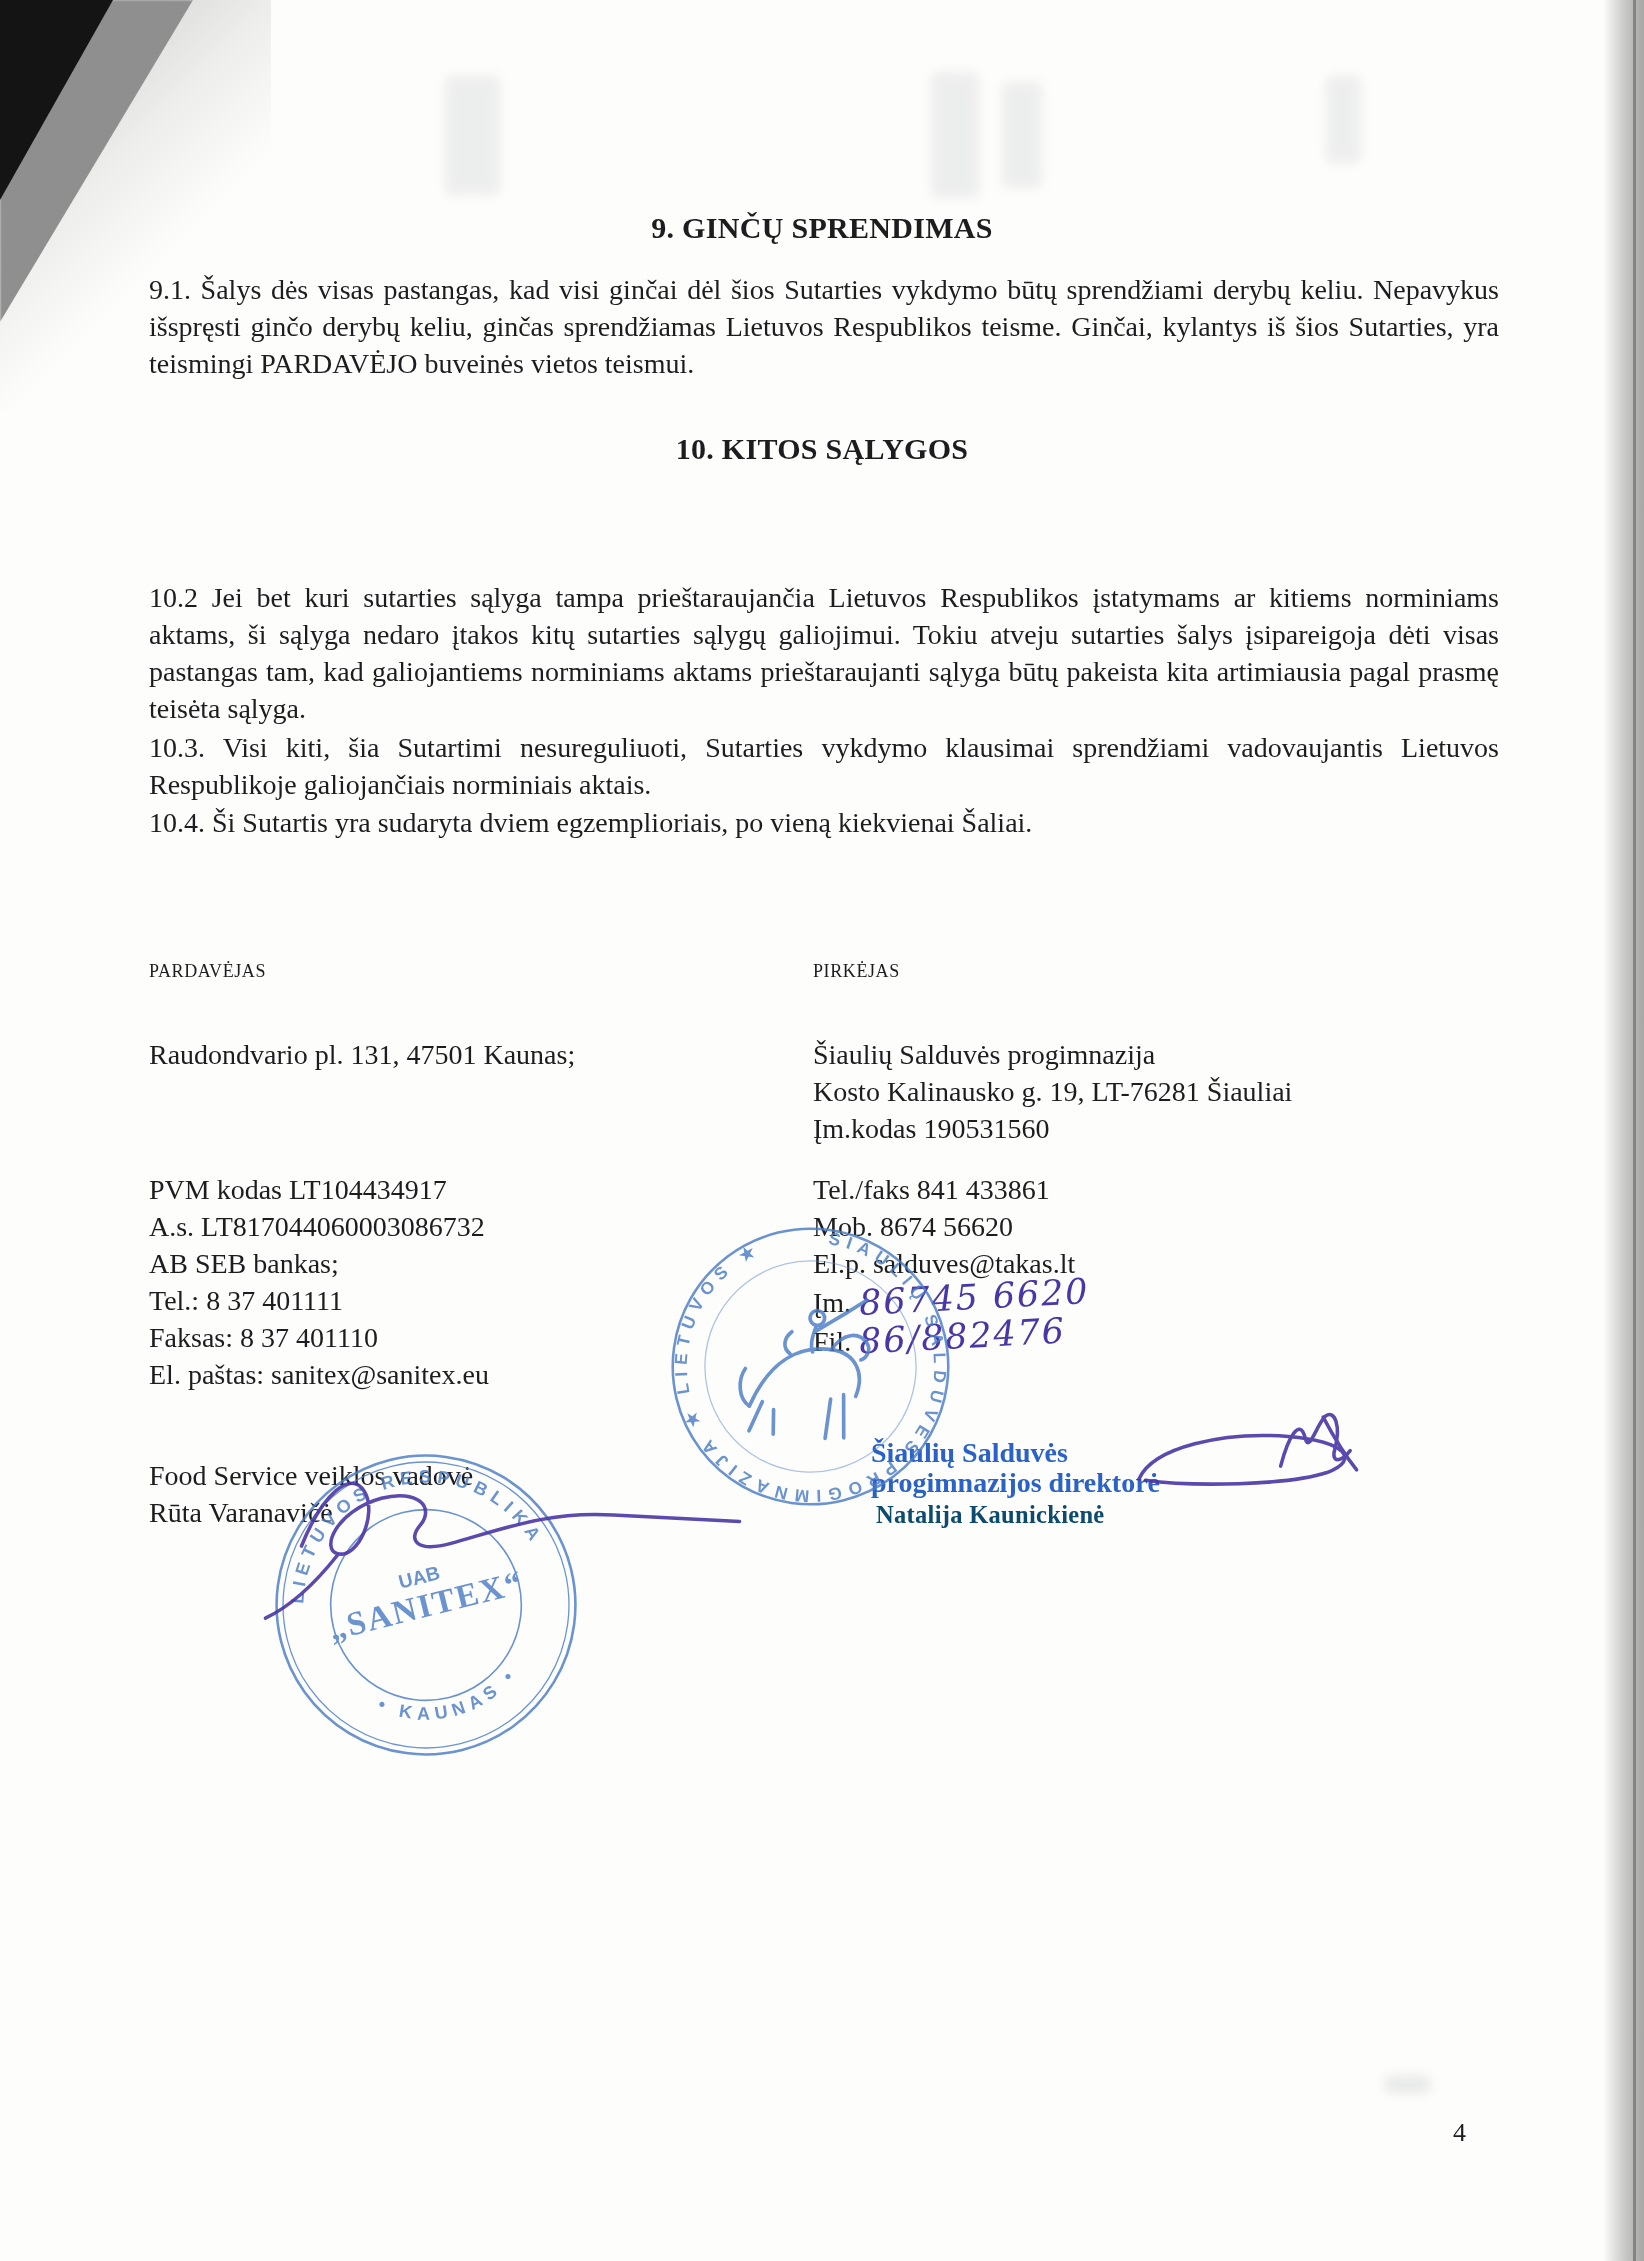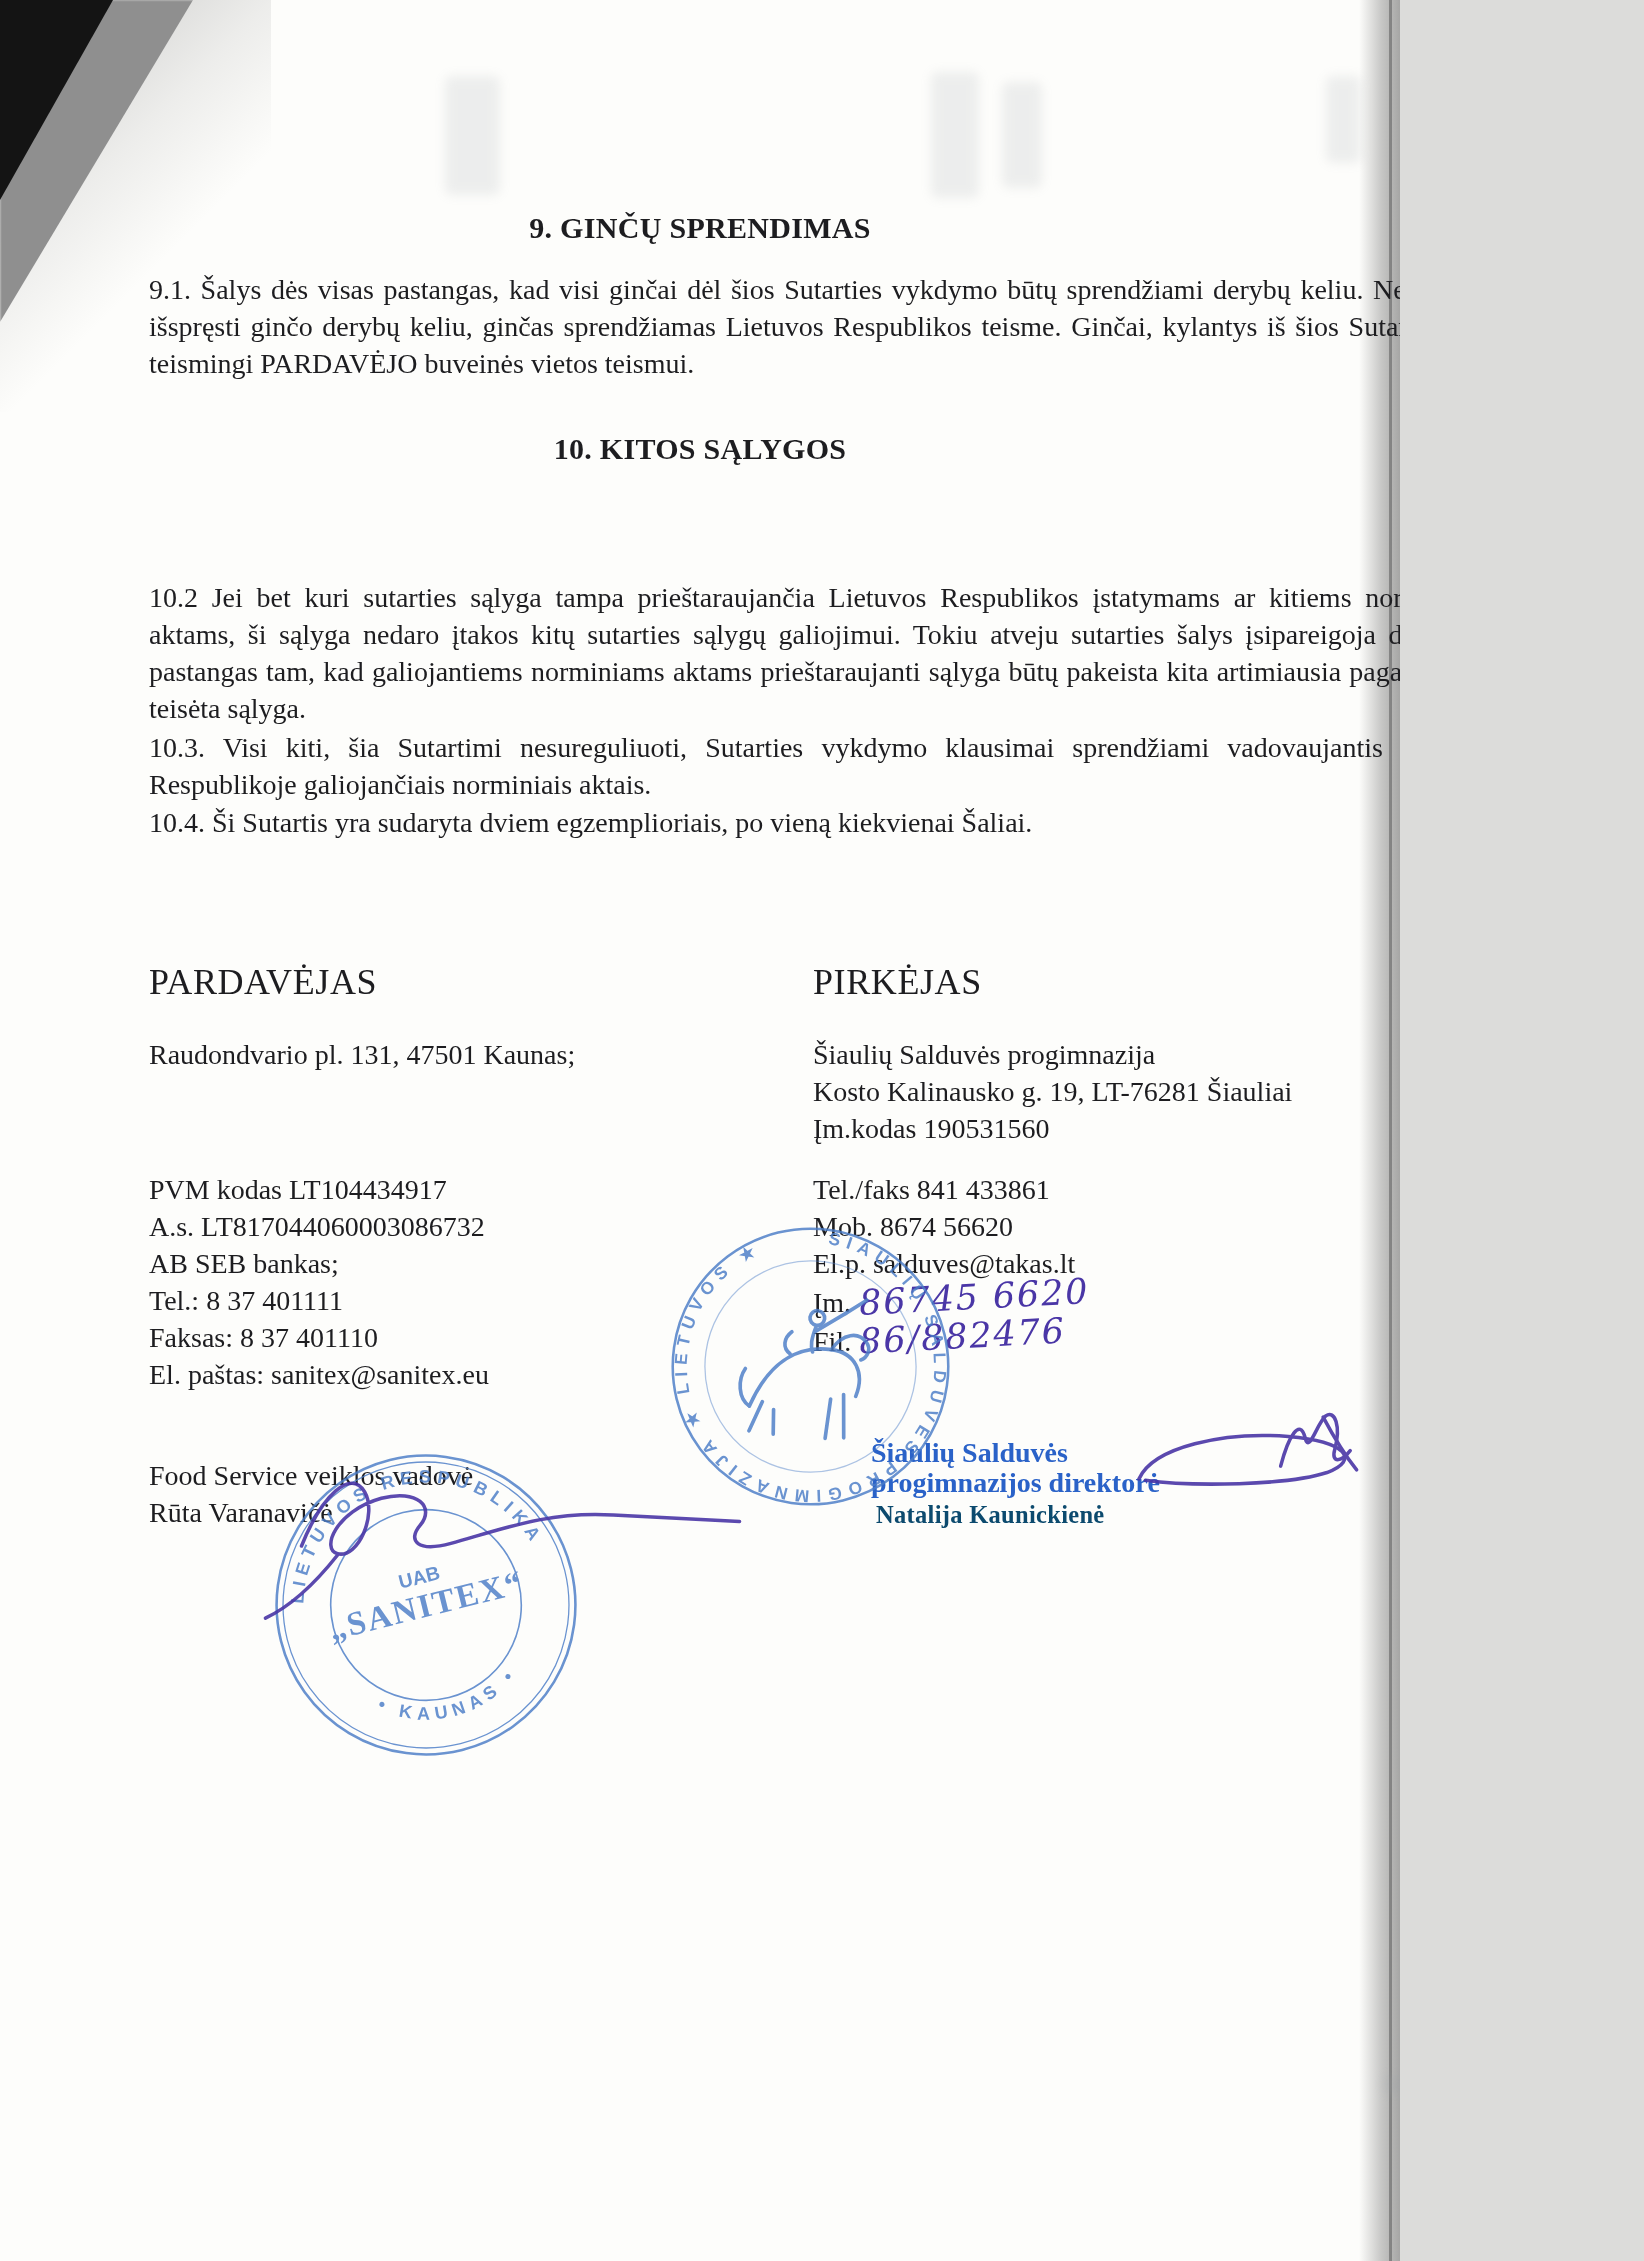--- a/index.html
+++ b/index.html
@@ -1,18 +1,18 @@
 <!DOCTYPE html>
 <html style="font-size:10.3px"><head>
 <meta charset="utf-8">
 <style>
   html,body{margin:0;padding:0;background:#dcdcda;}
   .page{
     position:relative;
-    width:1400px;height:2261px;
+    width:1644px;height:2261px;
     background:#fdfdfb;
     font-family:"Liberation Serif", serif;
     color:#1d1d20;
     overflow:hidden;
   }
   
   .corner-band{position:absolute;top:0;left:0;width:206px;height:322px;
     background:#8f8f8f;clip-path:polygon(0 0,193px 0,0 322px);filter:blur(1.3px);}
   .corner-dark{position:absolute;top:0;left:0;width:142px;height:219px;
     background:#141414;clip-path:polygon(0 0,113px 0,0 200px);}
@@ -29,21 +29,21 @@
   .g5{left:1385px;top:2076px;width:45px;height:17px;opacity:.22;}
 
   
   .h{position:absolute;left:0;width:100%;text-align:center;font-weight:bold;
      font-size:30px;letter-spacing:0.3px;}
   .h9{top:211px}.h10{top:432px}.h11{top:880px}
   .para{position:absolute;left:149px;width:1350px;font-size:28px;line-height:37px;
      text-align:justify;}
   .p91{top:271px}.p101{top:496px}.p102{top:579px}.p103{top:729px}
   .p104{top:804px;text-align:left}
-  .role{position:absolute;top:961px;font-size:36px;letter-spacing:0.6px;}
+  .role{position:absolute;top:961px;font-size:18px;letter-spacing:0.6px;}
   .role-seller{left:149px}.role-buyer{left:813px}
   .block{position:absolute;font-size:28px;line-height:37px;}
   .sblock1{left:149px;top:1036px}
   .sblock2{left:149px;top:1171px}
   .bblock1{left:813px;top:1036px}
   .bblock2{left:813px;top:1171px}
   .ssign{left:149px;top:1457px}
   .hand{font-style:italic;color:#4a36a6;font-size:35px;letter-spacing:1.9px;
      display:inline-block;transform:rotate(-3deg);font-family:"DejaVu Serif",serif;
      position:relative;top:-2.6px;left:7.7px;white-space:nowrap;}

